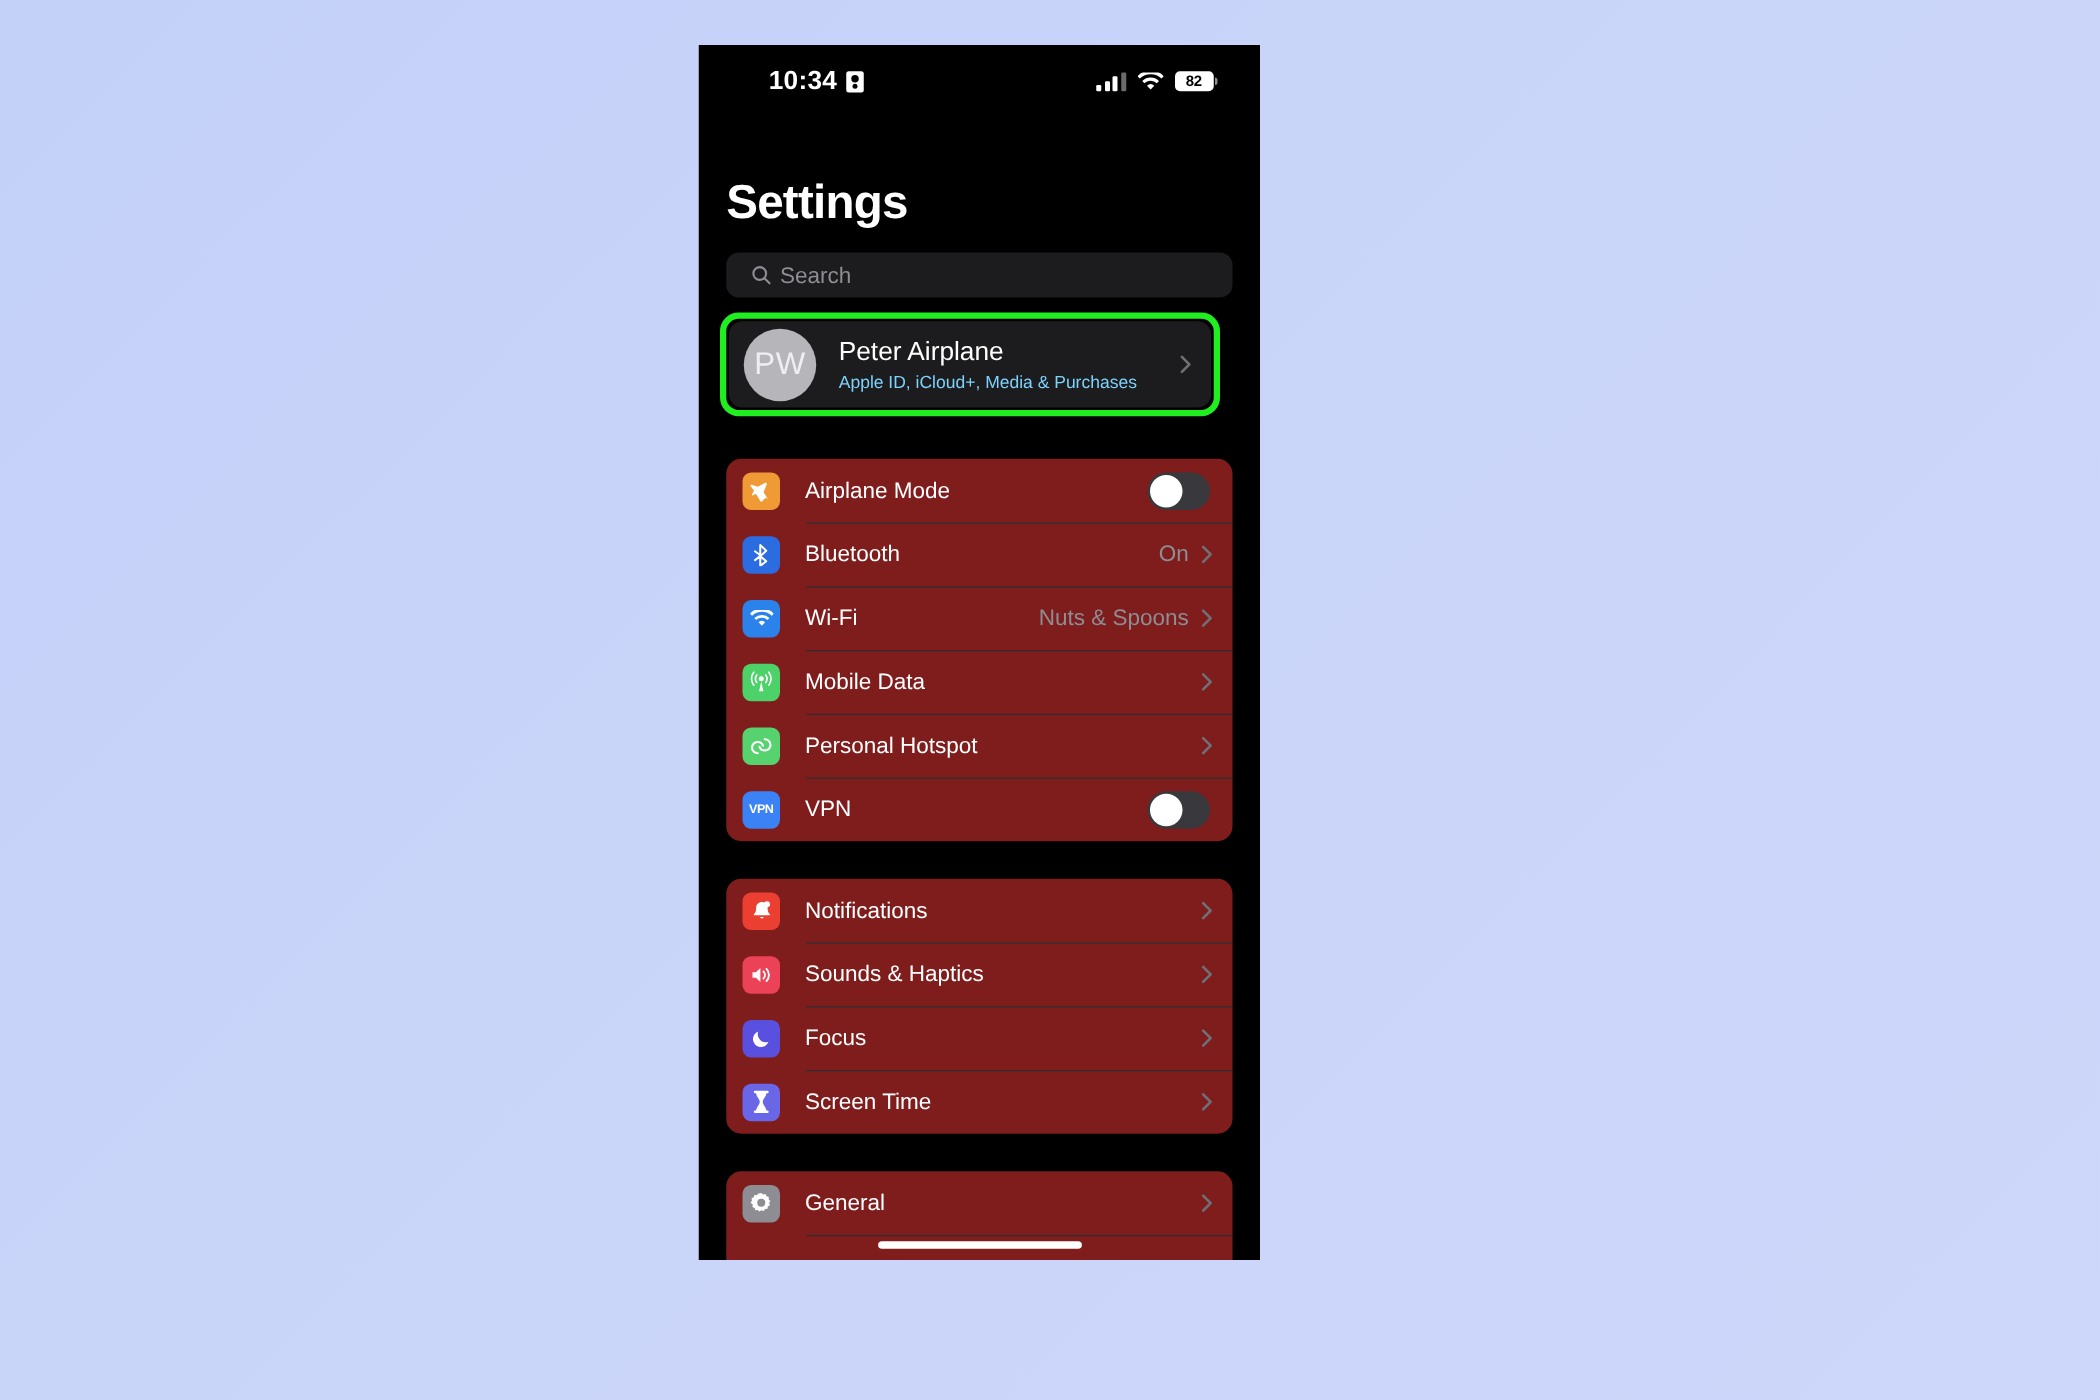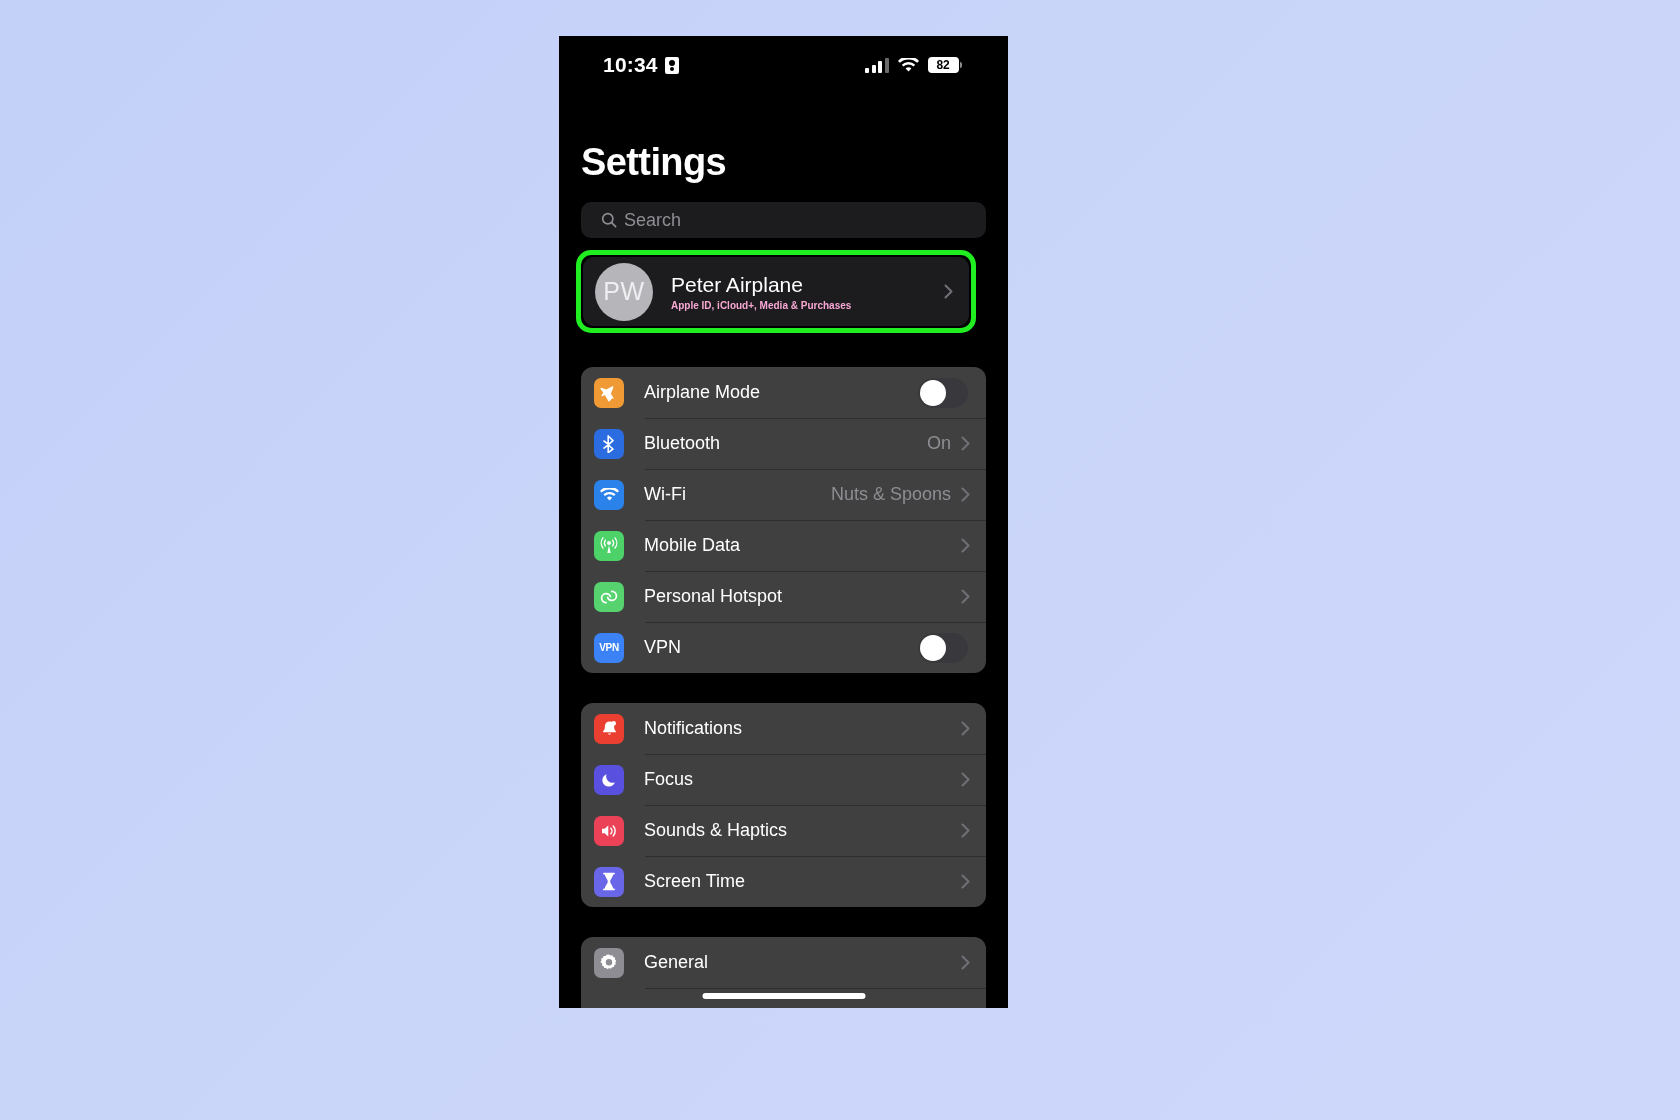--- a/index.html
+++ b/index.html
@@ -22,21 +22,21 @@
     top: 36px;
     width: 449px;
     height: 972px;
     background: #000000;
     overflow: hidden;
   }
 
   
   .statusbar {
     position: absolute;
-    left: 0; top: 0;
+    left: 12px; top: 0;
     width: 100%;
     height: 58px;
     display: flex;
     align-items: center;
     justify-content: space-between;
     padding: 0 46px 0 44px;
     box-sizing: border-box;
     color: #ffffff;
   }
   .status-time {
@@ -136,21 +136,21 @@
     gap: 7px;
   }
   .search-placeholder {
     color: #8d8d93;
     font-size: 18px;
   }
 
   
   .group {
     margin: 0 22px;
-    background: #404040;
+    background: #7f1d1d;
     border-radius: 12px;
     overflow: hidden;
   }
   .row {
     display: flex;
     align-items: center;
     height: 51px;
     padding-left: 13px;
     position: relative;
     box-sizing: border-box;
@@ -241,23 +241,22 @@
     flex: 1 1 auto;
     display: flex;
     flex-direction: column;
     gap: 3px;
   }
   .account-name {
     color: #ffffff;
     font-size: 21px;
   }
   .account-sub {
-    color: #f9a8d4;
-    font-size: 10px;
-    font-weight: bold;
+    color: #7dd3fc;
+    font-size: 14px;
   }
 
   .spacer-lg { height: 34px; }
   .spacer-md { height: 30px; }
 
   
   .home-indicator {
     position: absolute;
     left: 50%;
     transform: translateX(-50%);
@@ -414,45 +413,45 @@
               <circle cx="13.6" cy="4.4" r="2.4" fill="#fff"></circle>
             </svg>
         </span>
         <span class="row-label">Notifications</span>
         <svg class="chevron" viewBox="0 0 9 15">
             <polyline points="1.5,1.5 7.5,7.5 1.5,13.5" fill="none" stroke="#6f6f76" stroke-width="2.1" stroke-linecap="round" stroke-linejoin="round"></polyline>
           </svg>
       </div>
 
       <div class="row">
-        <span class="icon-tile" style="background:#5a50e0">
-          <svg width="18" height="18" viewBox="0 0 18 18">
-              <path d="M14.8 11.4A6.4 6.4 0 0 1 6.6 3.2 6.4 6.4 0 1 0 14.8 11.4z" fill="#fff"></path>
-            </svg>
-        </span>
-        <span class="row-label">Focus</span>
-        <svg class="chevron" viewBox="0 0 9 15">
-            <polyline points="1.5,1.5 7.5,7.5 1.5,13.5" fill="none" stroke="#6f6f76" stroke-width="2.1" stroke-linecap="round" stroke-linejoin="round"></polyline>
-          </svg>
-      </div>
-
-      <div class="row">
         <span class="icon-tile" style="background:#ec4257">
           <svg width="20" height="18" viewBox="0 0 20 18">
               <path d="M3 6.8h2.7L9.3 3.4v11.2L5.7 11.2H3z" fill="#fff"></path>
               <path d="M11.8 6.2a4 4 0 0 1 0 5.6M14.2 4.1a7.2 7.2 0 0 1 0 9.8" stroke="#fff" stroke-width="1.5" fill="none" stroke-linecap="round"></path>
             </svg>
         </span>
         <span class="row-label">Sounds &amp; Haptics</span>
         <svg class="chevron" viewBox="0 0 9 15">
             <polyline points="1.5,1.5 7.5,7.5 1.5,13.5" fill="none" stroke="#6f6f76" stroke-width="2.1" stroke-linecap="round" stroke-linejoin="round"></polyline>
           </svg>
       </div>
 
       <div class="row">
+        <span class="icon-tile" style="background:#5a50e0">
+          <svg width="18" height="18" viewBox="0 0 18 18">
+              <path d="M14.8 11.4A6.4 6.4 0 0 1 6.6 3.2 6.4 6.4 0 1 0 14.8 11.4z" fill="#fff"></path>
+            </svg>
+        </span>
+        <span class="row-label">Focus</span>
+        <svg class="chevron" viewBox="0 0 9 15">
+            <polyline points="1.5,1.5 7.5,7.5 1.5,13.5" fill="none" stroke="#6f6f76" stroke-width="2.1" stroke-linecap="round" stroke-linejoin="round"></polyline>
+          </svg>
+      </div>
+
+      <div class="row">
         <span class="icon-tile" style="background:#6a66e8">
           <svg width="16" height="19" viewBox="0 0 16 19">
               <path d="M3 1.6h10M3 17.4h10" stroke="#fff" stroke-width="1.9" stroke-linecap="round"></path>
               <path d="M3.8 1.8h8.4c0 3.4-3 5.4-3 7.7s3 4.3 3 7.7H3.8c0-3.4 3-5.4 3-7.7s-3-4.3-3-7.7z" fill="#fff"></path>
             </svg>
         </span>
         <span class="row-label">Screen Time</span>
         <svg class="chevron" viewBox="0 0 9 15">
             <polyline points="1.5,1.5 7.5,7.5 1.5,13.5" fill="none" stroke="#6f6f76" stroke-width="2.1" stroke-linecap="round" stroke-linejoin="round"></polyline>
           </svg>

